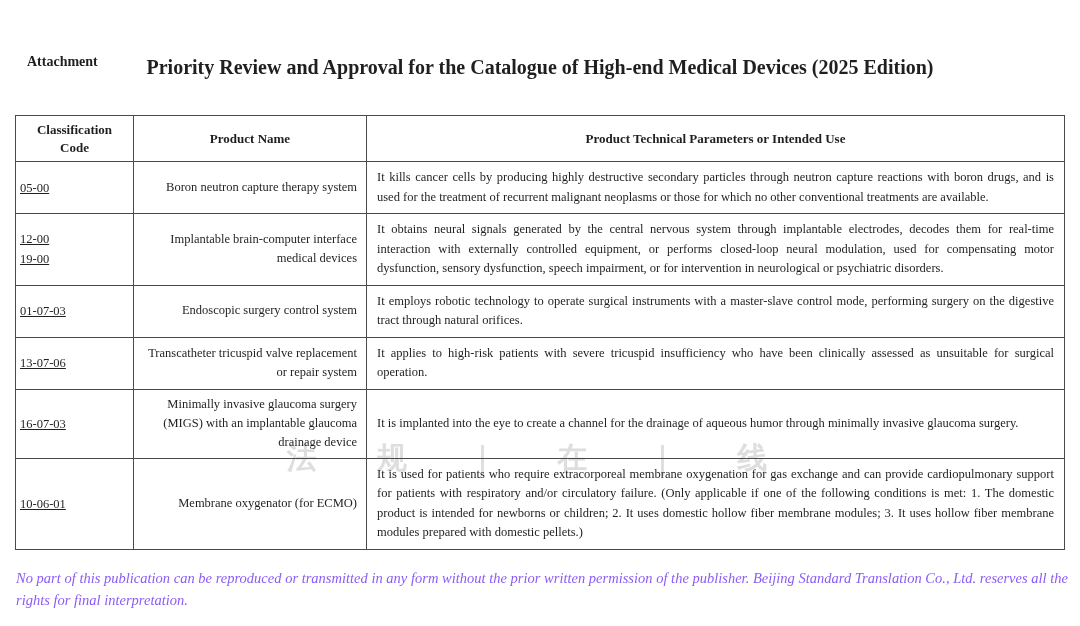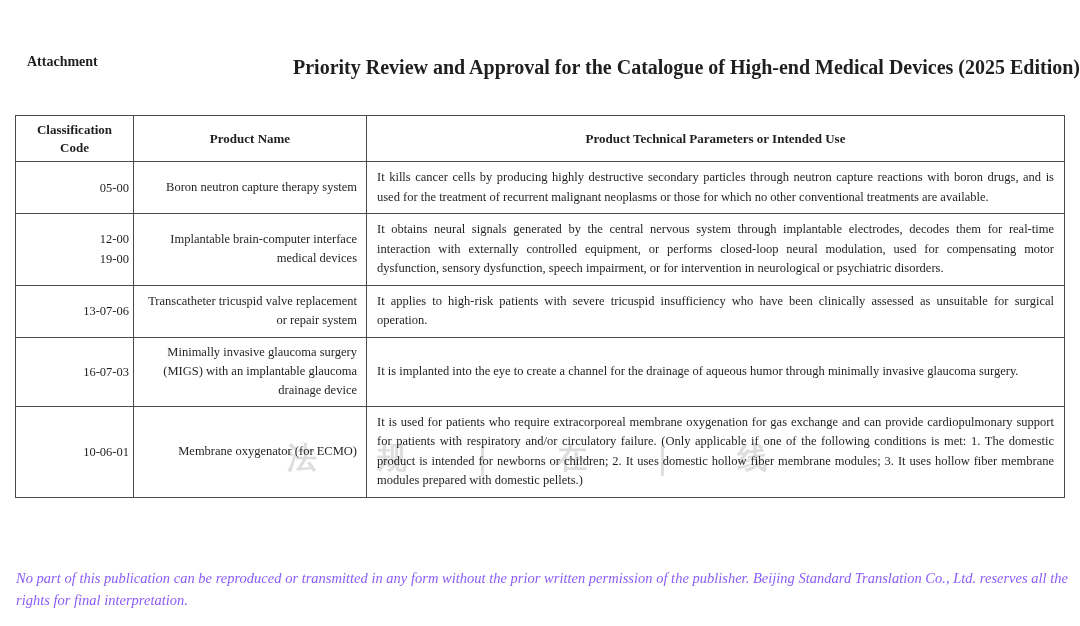--- a/index.html
+++ b/index.html
@@ -34,42 +34,42 @@
   }
 
   .content { position: relative; z-index: 1; }
 
   .attachment {
     position: absolute; top: 6px; left: 27px;
     font-weight: bold; font-size: 14px; margin-top: 48px;
   }
   .title {
     position: absolute; top: 56px; left: 0; width: 100%;
-    text-align: right; font-weight: bold; font-size: 20px;
+    text-align: center; font-weight: bold; font-size: 20px;
   }
 
   table.doc-table {
     position: absolute; top: 115px; left: 15px;
     width: 1050px; border-collapse: collapse;
     background: transparent;
   }
   .doc-table th, .doc-table td {
     border: 1px solid #4a4a4a;
     font-size: 12.5px;
     vertical-align: middle;
     background: transparent;
   }
   .doc-table th {
     font-weight: bold; text-align: center;
     padding: 5px 6px; font-size: 13px; height: 40px;
     line-height: 1.35;
   }
   .col-code { width: 118px; }
   .col-name { width: 233px; }
-  td.cell-code { text-align: right; white-space: pre-line; padding: 4px 4px; line-height: 1.6; }
+  td.cell-code { text-align: left; white-space: pre-line; padding: 4px 4px; line-height: 1.6; text-decoration: underline; }
   td.cell-name { text-align: right; padding: 5px 9px; line-height: 1.55; }
   td.cell-desc { text-align: justify; padding: 6px 10px; line-height: 1.56; }
 
   .footer {
     position: absolute; top: 568px; left: 16px; width: 1052px;
     color: #8b5cf6; font-style: italic;
     font-size: 14.5px; line-height: 1.5;
     text-align: justify;
   }
 </style>
@@ -107,20 +107,25 @@
           <td class="cell-name">Boron neutron capture therapy system</td>
           <td class="cell-desc">It kills cancer cells by producing highly destructive secondary particles through neutron capture reactions with boron drugs, and is used for the treatment of recurrent malignant neoplasms or those for which no other conventional treatments are available.</td>
         </tr>
         <tr>
           <td class="cell-code">12-00
 19-00</td>
           <td class="cell-name">Implantable brain-computer interface medical devices</td>
           <td class="cell-desc">It obtains neural signals generated by the central nervous system through implantable electrodes, decodes them for real-time interaction with externally controlled equipment, or performs closed-loop neural modulation, used for compensating motor dysfunction, sensory dysfunction, speech impairment, or for intervention in neurological or psychiatric disorders.</td>
         </tr>
         <tr>
+          <td class="cell-code">01-07-03</td>
+          <td class="cell-name">Endoscopic surgery control system</td>
+          <td class="cell-desc">It employs robotic technology to operate surgical instruments with a master-slave control mode, performing surgery on the digestive tract through natural orifices.</td>
+        </tr>
+        <tr>
           <td class="cell-code">13-07-06</td>
           <td class="cell-name">Transcatheter tricuspid valve replacement or repair system</td>
           <td class="cell-desc">It applies to high-risk patients with severe tricuspid insufficiency who have been clinically assessed as unsuitable for surgical operation.</td>
         </tr>
         <tr>
           <td class="cell-code">16-07-03</td>
           <td class="cell-name">Minimally invasive glaucoma surgery (MIGS) with an implantable glaucoma drainage device</td>
           <td class="cell-desc">It is implanted into the eye to create a channel for the drainage of aqueous humor through minimally invasive glaucoma surgery.</td>
         </tr>
         <tr>

